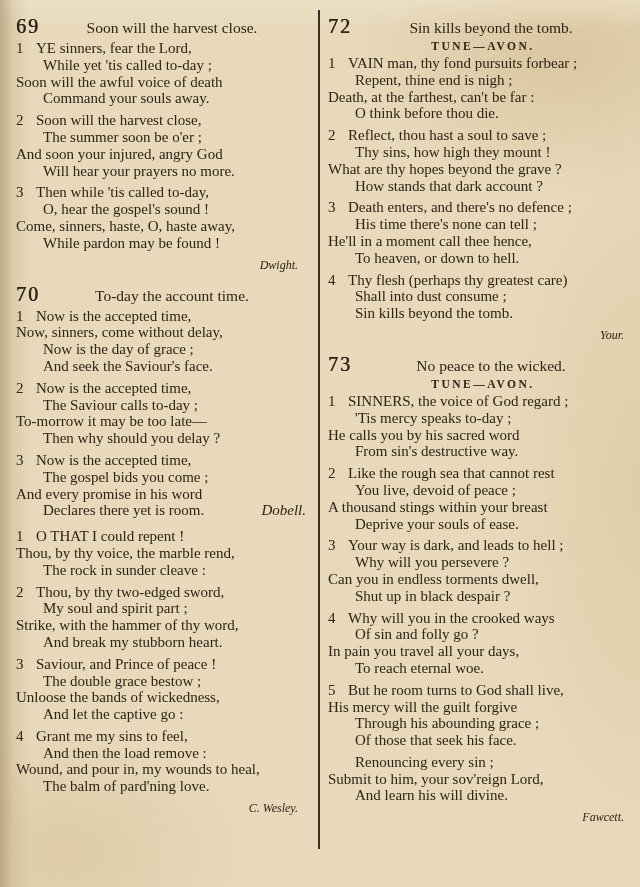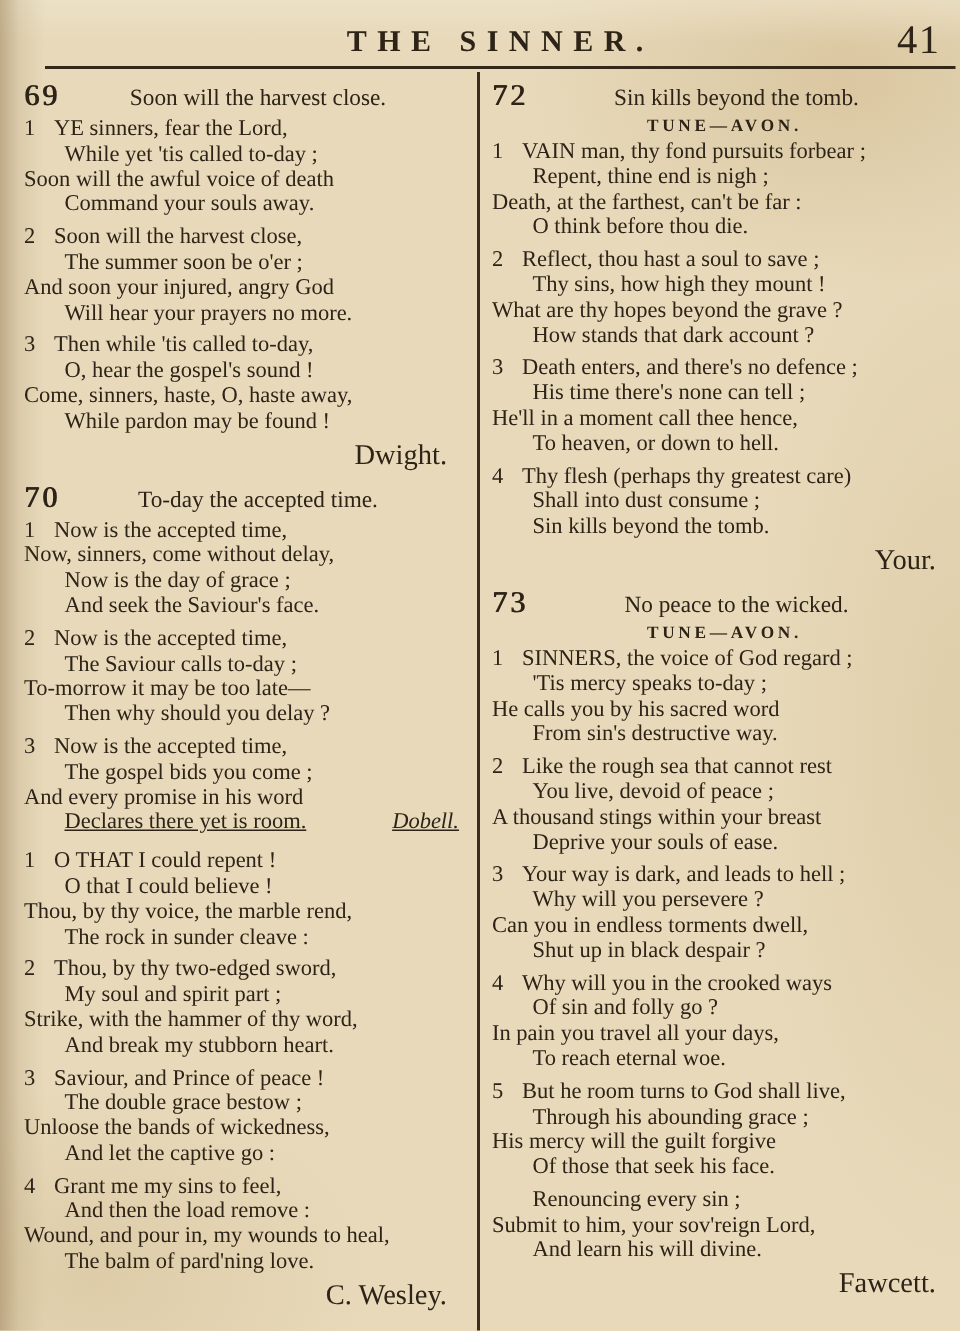--- a/index.html
+++ b/index.html
@@ -34,33 +34,29 @@
               text-shadow:0.6px 0 currentColor; }
   .hymn-title { flex:1; text-align:center; font-size:15.5px;
                 padding-right:28px; white-space:nowrap; }
   .tune-line { text-align:center; font-size:11.5px; font-weight:bold;
                letter-spacing:2.5px; margin:0 0 3px; }
 
   .stanza { margin:0 0 5px; }
   .vl { font-size:15px; line-height:16.8px; white-space:nowrap; }
   .vl.indent { padding-left:27px; }
   .vnum { display:inline-block; width:20px; }
-  .vl.with-sig { display:flex; justify-content:space-between; padding-right:6px;text-decoration:underline; }
+  .vl.with-sig { display:flex; justify-content:space-between; padding-right:6px; }
   .sig-inline { font-style:italic; padding-left:8px; }
-  .sig-line { text-align:right; font-size:19px; line-height:17px;
+  .sig-line { text-align:right; font-style:italic; font-size:12px; line-height:17px;
               padding-right:14px; margin-top:1px; }
 </style>
 </head>
 <body>
 
 <div class="page">
-  <div class="masthead">
-    <div class="masthead-title">THE SINNER.</div>
-    <div class="page-number">41</div>
-  </div>
   <div class="cols">
     <div class="col col-left">
         <section class="hymn">
           <div class="hymn-head">
             <span class="hymn-num">69</span>
             <span class="hymn-title">Soon will the harvest close.</span>
           </div>
           <div class="stanza">
             <div class="vl flush"><span class="vnum">1</span><span>YE sinners, fear the Lord,</span></div>
             <div class="vl indent"><span>While yet 'tis called to-day ;</span></div>
@@ -77,21 +73,21 @@
             <div class="vl flush"><span class="vnum">3</span><span>Then while 'tis called to-day,</span></div>
             <div class="vl indent"><span>O, hear the gospel's sound !</span></div>
             <div class="vl flush"><span>Come, sinners, haste, O, haste away,</span></div>
             <div class="vl indent"><span>While pardon may be found !</span></div>
           </div>
           <div class="sig-line">Dwight.</div>
         </section>
         <section class="hymn">
           <div class="hymn-head">
             <span class="hymn-num">70</span>
-            <span class="hymn-title">To-day the accepted time.</span>
+            <span class="hymn-title">To-day the account time.</span>
           </div>
           <div class="stanza">
             <div class="vl flush"><span class="vnum">1</span><span>Now is the accepted time,</span></div>
             <div class="vl flush"><span>Now, sinners, come without delay,</span></div>
             <div class="vl indent"><span>Now is the day of grace ;</span></div>
             <div class="vl indent"><span>And seek the Saviour's face.</span></div>
           </div>
           <div class="stanza">
             <div class="vl flush"><span class="vnum">2</span><span>Now is the accepted time,</span></div>
             <div class="vl indent"><span>The Saviour calls to-day ;</span></div>
@@ -104,21 +100,20 @@
             <div class="vl flush"><span>And every promise in his word</span></div>
             <div class="vl indent with-sig">
               <span>Declares there yet is room.</span>
               <span class="sig-inline">Dobell.</span>
             </div>
           </div>
         </section>
         <section class="hymn">
           <div class="stanza">
             <div class="vl flush"><span class="vnum">1</span><span>O THAT I could repent !</span></div>
-            <div class="vl indent"><span>O that I could believe !</span></div>
             <div class="vl flush"><span>Thou, by thy voice, the marble rend,</span></div>
             <div class="vl indent"><span>The rock in sunder cleave :</span></div>
           </div>
           <div class="stanza">
             <div class="vl flush"><span class="vnum">2</span><span>Thou, by thy two-edged sword,</span></div>
             <div class="vl indent"><span>My soul and spirit part ;</span></div>
             <div class="vl flush"><span>Strike, with the hammer of thy word,</span></div>
             <div class="vl indent"><span>And break my stubborn heart.</span></div>
           </div>
           <div class="stanza">
@@ -193,22 +188,22 @@
             <div class="vl indent"><span>Shut up in black despair ?</span></div>
           </div>
           <div class="stanza">
             <div class="vl flush"><span class="vnum">4</span><span>Why will you in the crooked ways</span></div>
             <div class="vl indent"><span>Of sin and folly go ?</span></div>
             <div class="vl flush"><span>In pain you travel all your days,</span></div>
             <div class="vl indent"><span>To reach eternal woe.</span></div>
           </div>
           <div class="stanza">
             <div class="vl flush"><span class="vnum">5</span><span>But he room turns to God shall live,</span></div>
+            <div class="vl flush"><span>His mercy will the guilt forgive</span></div>
             <div class="vl indent"><span>Through his abounding grace ;</span></div>
-            <div class="vl flush"><span>His mercy will the guilt forgive</span></div>
             <div class="vl indent"><span>Of those that seek his face.</span></div>
           </div>
           <div class="stanza">
             <div class="vl indent"><span>Renouncing every sin ;</span></div>
             <div class="vl flush"><span>Submit to him, your sov'reign Lord,</span></div>
             <div class="vl indent"><span>And learn his will divine.</span></div>
           </div>
           <div class="sig-line">Fawcett.</div>
         </section>
       </div>

